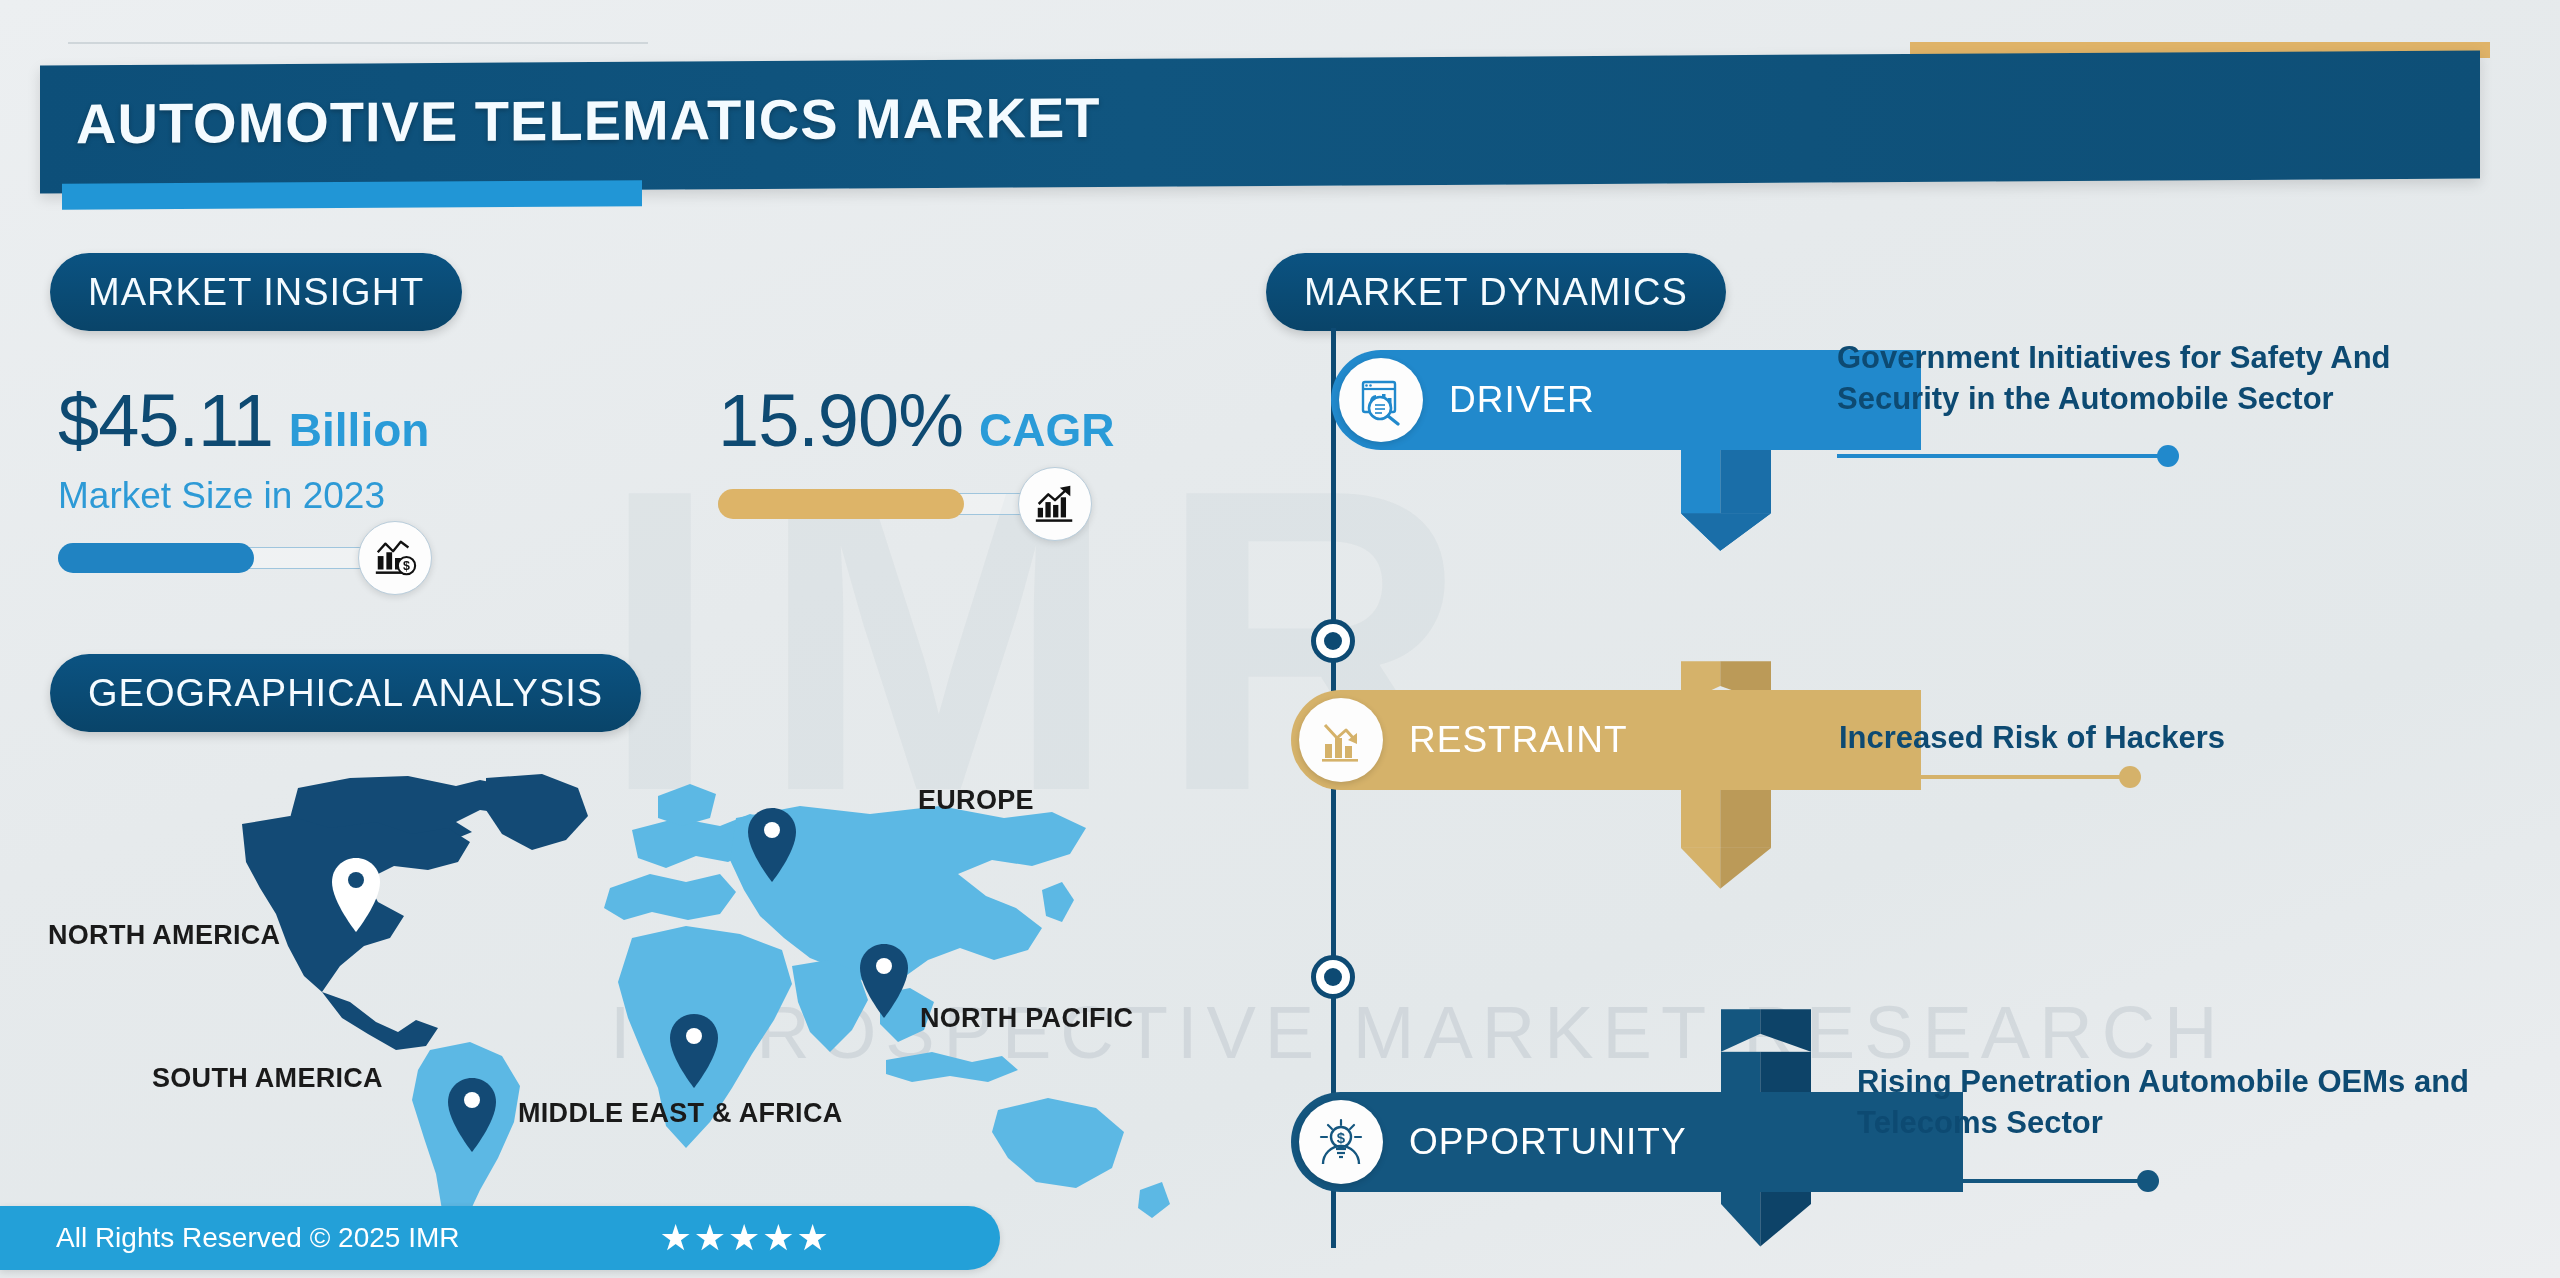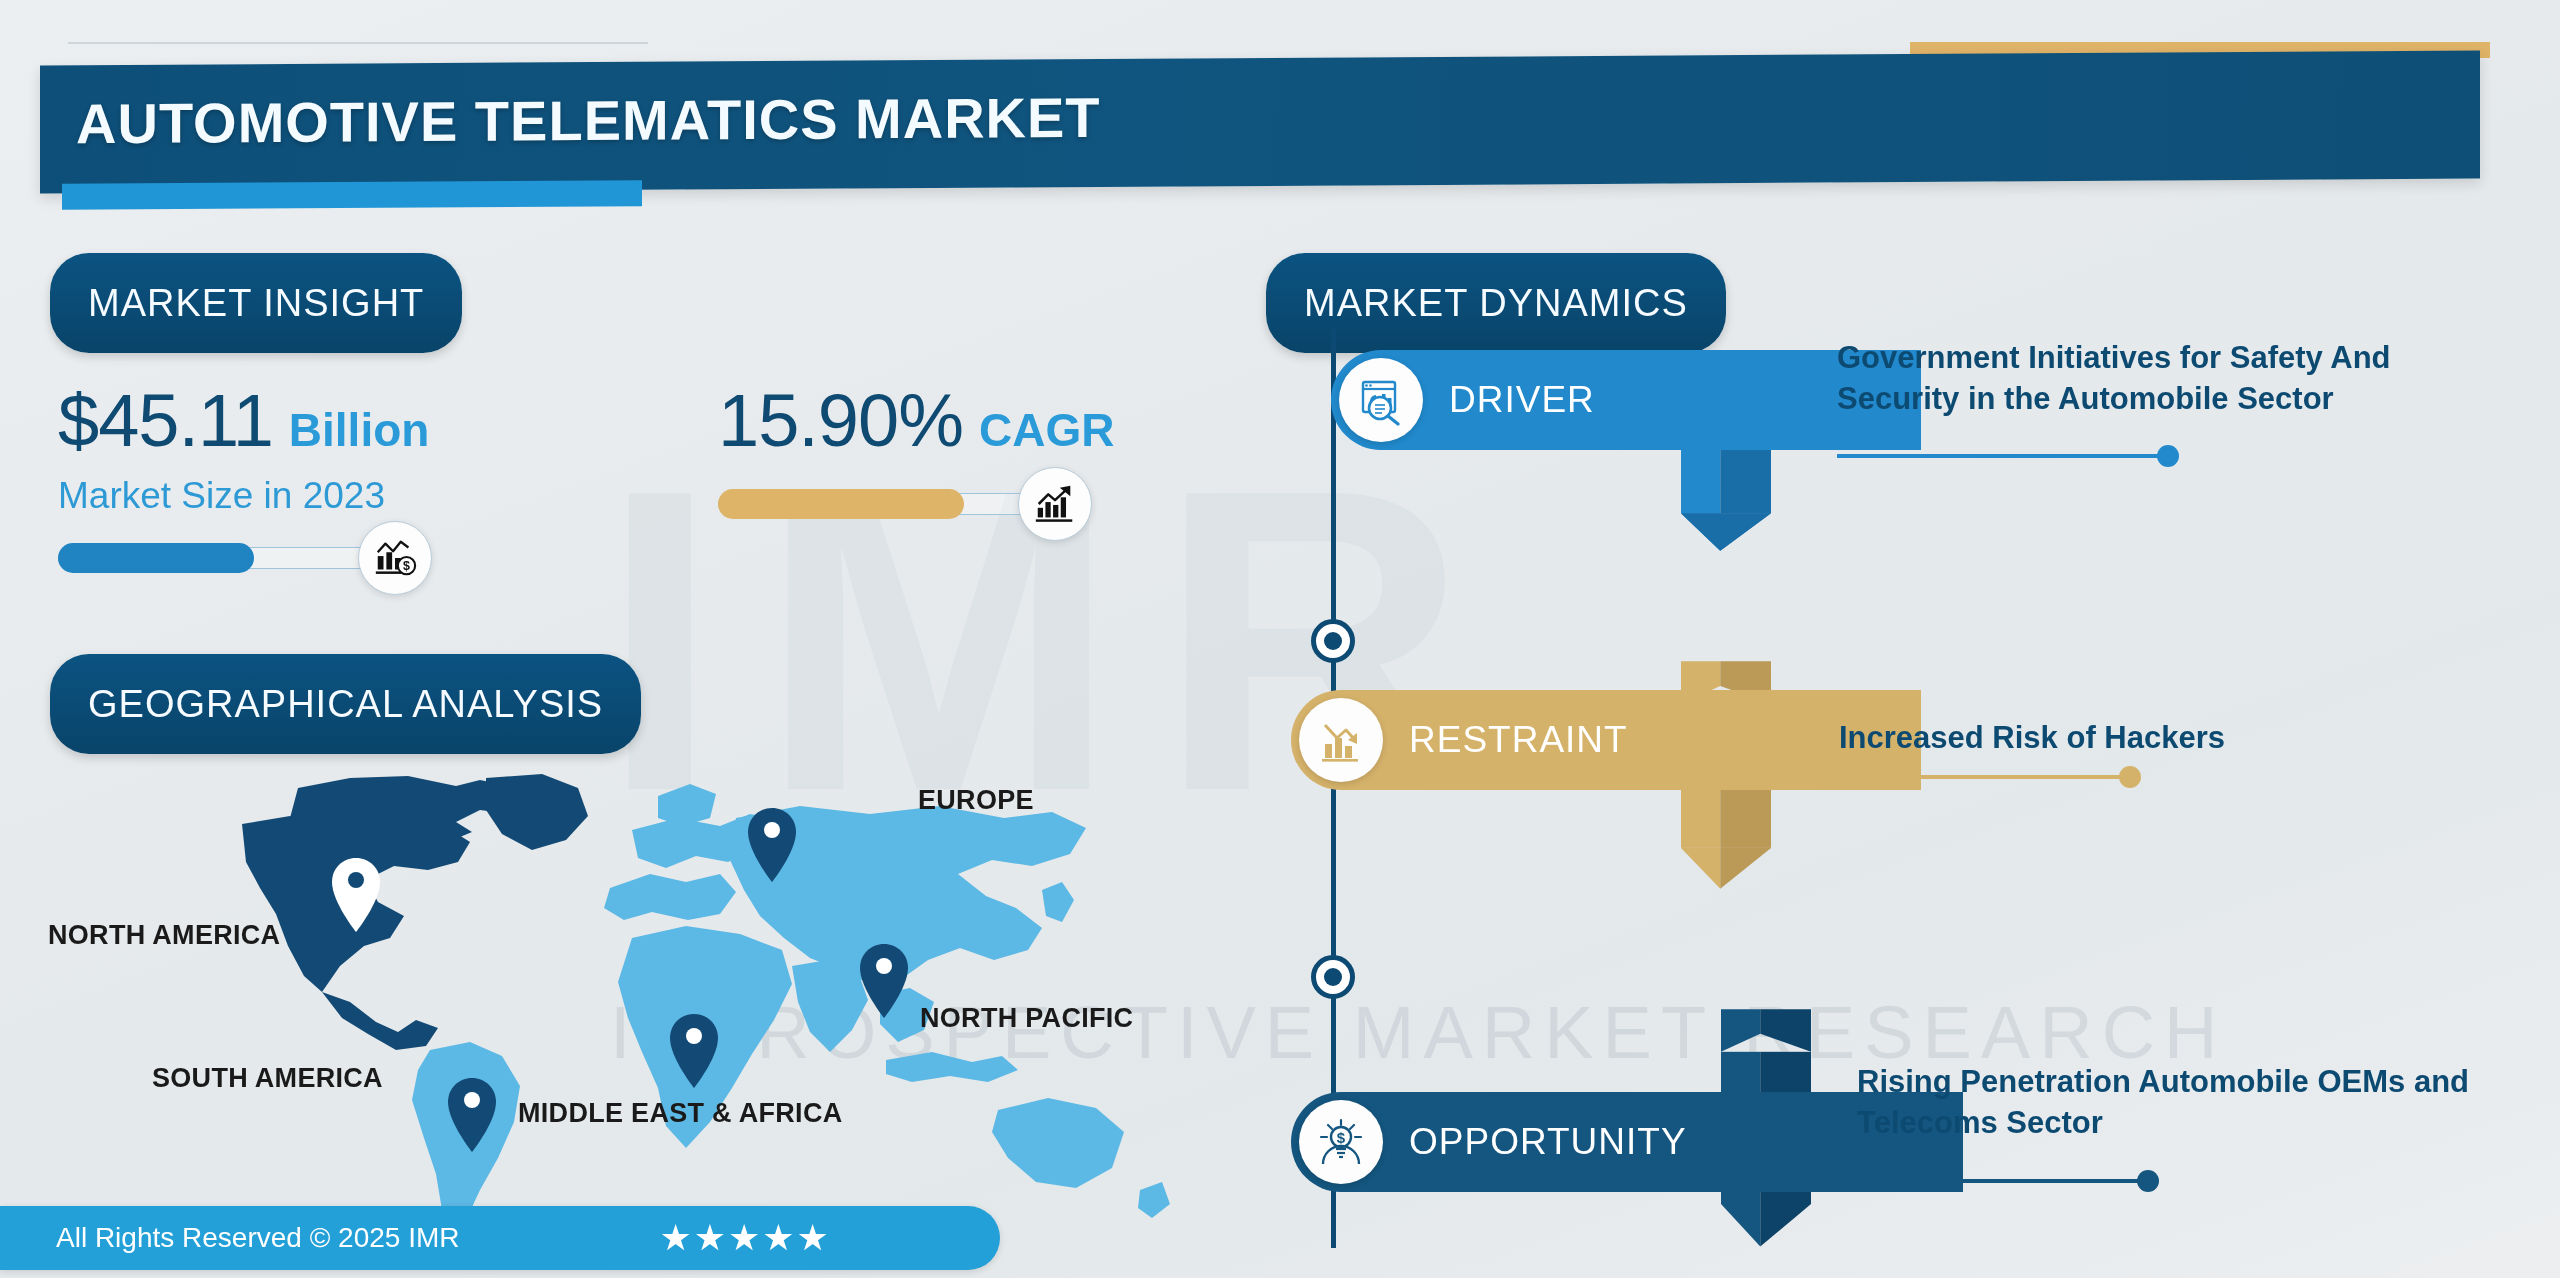--- a/index.html
+++ b/index.html
@@ -73,21 +73,21 @@
     color: #f4fbff;
     letter-spacing: 1px;
     text-shadow: 0 2px 5px rgba(0,0,0,0.25);
     white-space: nowrap;
     transform: skewY(-0.35deg);
   }
 
   
   .pill {
     position: absolute;
-    height: 100px;
+    height: 78px;
     border-radius: 39px;
     background: linear-gradient(180deg, #0b5382 0%, #094469 100%);
     display: flex;
     align-items: center;
     justify-content: center;
     padding: 0 38px;
     box-shadow: 0 4px 10px rgba(0,0,0,0.16);
   }
   .pill span {
     font-size: 38px;

